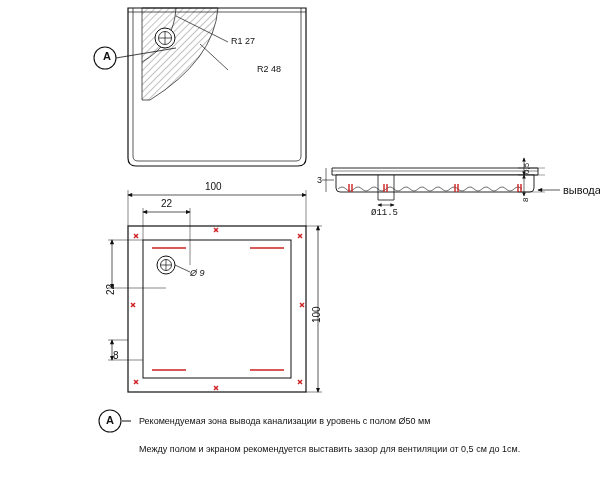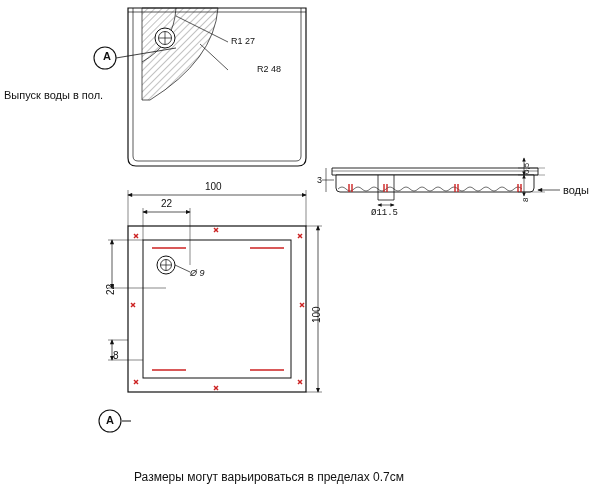--- a/index.html
+++ b/index.html
@@ -186,36 +186,36 @@
     </g>
 
     <g>
       <circle cx="110" cy="421" r="11" fill="#ffffff" stroke="#111" stroke-width="1.1"></circle>
       <line x1="122" y1="421" x2="131" y2="421" stroke="#111" stroke-width="1"></line>
     </g>
   </svg>
 
   <div class="txt t11 bold" style="left:103px; top:50px;">A</div>
 
-  <div class="txt t11" style="left:4px; top:89px;">Выпуск воды в пол.</div>
 
   <div class="txt t9" style="left:231px; top:36px;">R1 27</div>
   <div class="txt t9" style="left:231px; top:64px;margin-left:26px;">R2 48</div>
 
   <div class="txt t10" style="left:205px; top:181px;">100</div>
   <div class="txt t10" style="left:161px; top:198px;">22</div>
   <div class="txt t10 rot90" style="left:105px; top:295px;">22</div>
   <div class="txt t10" style="left:113px; top:350px;">8</div>
   <div class="txt t10 rot90" style="left:311px; top:323px;">100</div>
   <div class="txt t9" style="left:190px; top:268px;font-style:italic;">Ø 9</div>
 
   <div class="txt t9" style="left:317px; top:175px;">3</div>
   <div class="txt t8 rot90" style="left:522px; top:174px;">0,5</div>
   <div class="txt t8 rot90" style="left:521px; top:202px;">8</div>
   <div class="txt t9" style="left:371px; top:208px;font-family:Liberation Mono, monospace;">Ø11.5</div>
-  <div class="txt t11" style="left:563px; top:184px;">воды</div>
+  <div class="txt t11" style="left:563px; top:184px;">вывода</div>
 
   <div class="txt t11 bold" style="left:106px; top:414px;">A</div>
 
-
-  <div class="txt t12" style="left:134px; top:470px;">Размеры могут варьироваться в пределах 0.7см</div>
+  <div class="txt t9" style="left:139px; top:416px;">Рекомендуемая зона вывода канализации в уровень с полом   Ø50 мм</div>
+  <div class="txt t9" style="left:139px; top:444px;">Между полом и экраном рекомендуется выставить зазор для вентиляции от 0,5 см до 1см.</div>
+
 
 </div>
 
 </body></html>

